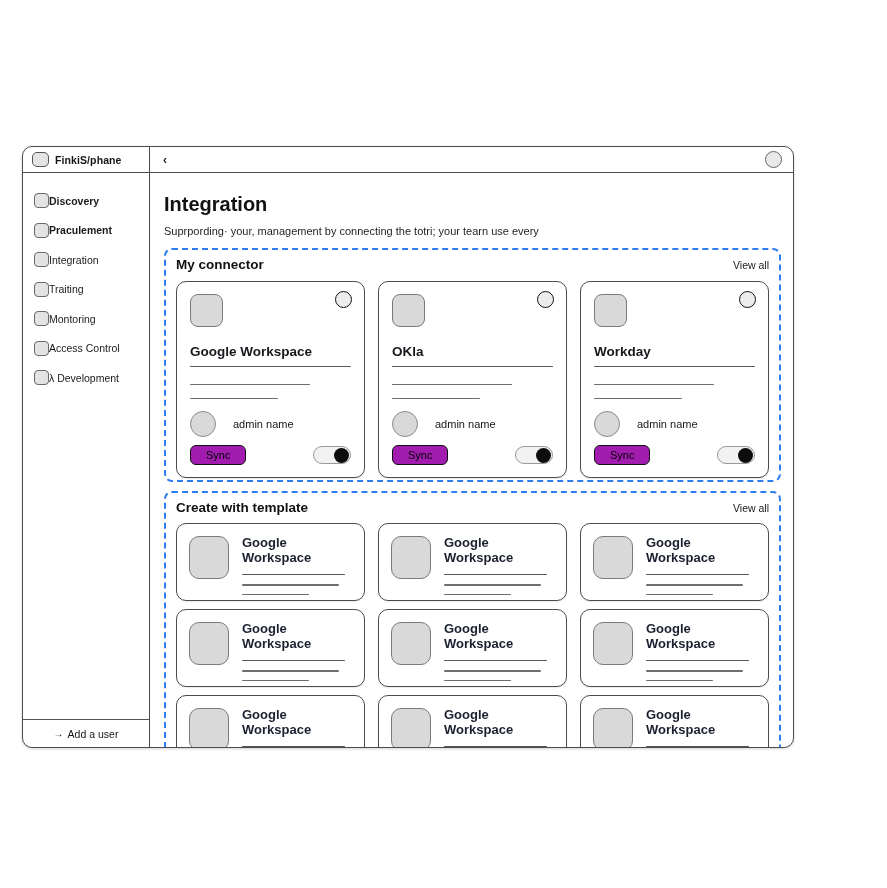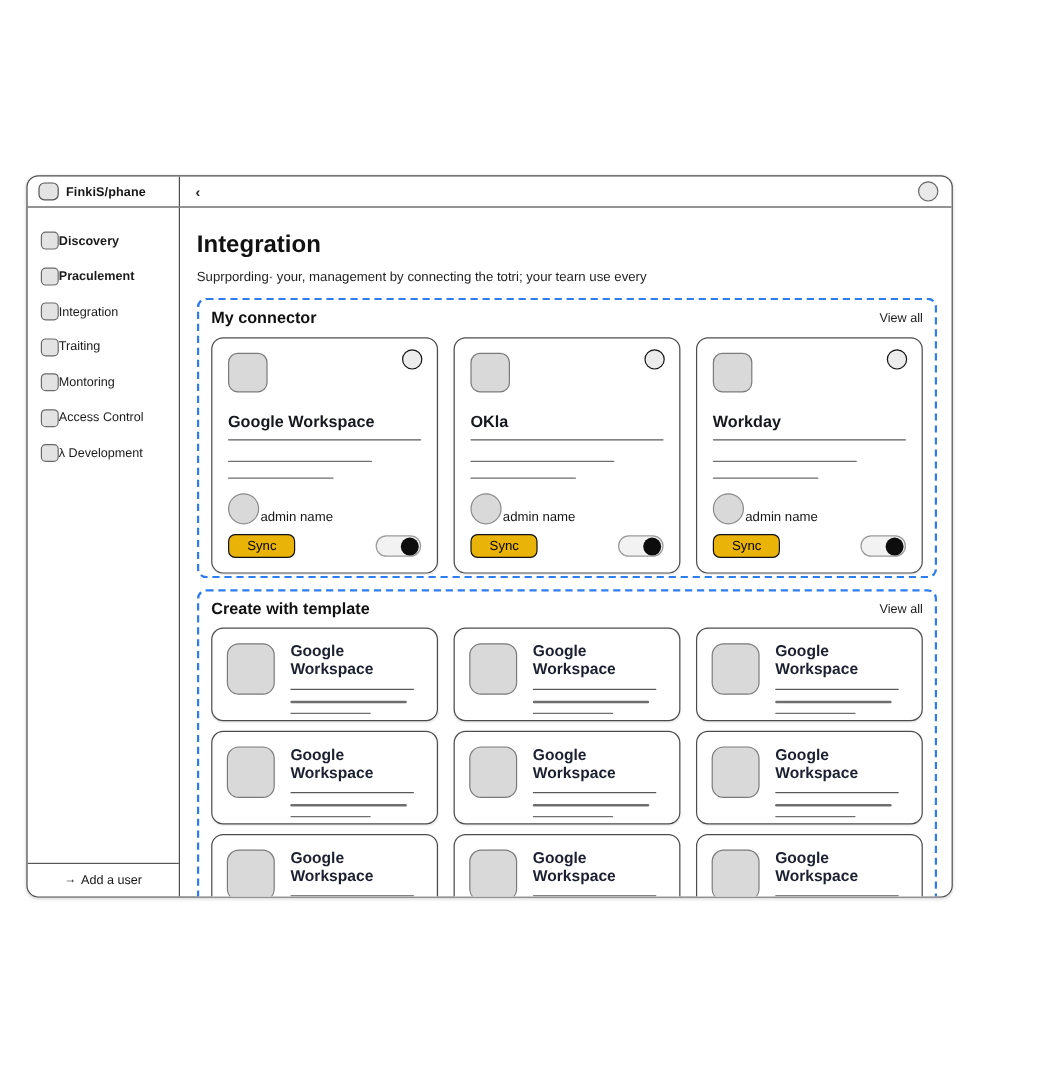--- a/index.html
+++ b/index.html
@@ -48,24 +48,24 @@
   
   .cards-row { display:flex; gap:13px; margin-top:9px; }
   .ccard { flex:1; height:197px; border:1.5px solid #4c4c4c; border-radius:10px; background:#fff; position:relative; box-shadow:0 1px 1px rgba(0,0,0,.08); }
   .cc-icon { position:absolute; top:12px; left:13px; width:33px; height:33px; border:1.3px solid #7a7a7a; border-radius:8px; background:#d9d9d9; }
   .cc-radio { position:absolute; top:9px; right:12px; width:17px; height:17px; border:1.6px solid #111; border-radius:50%; background:#ececec; cursor:pointer; }
   .cc-title { position:absolute; top:62px; left:13px; font-size:13.5px; font-weight:700; color:#15181c; }
   .cc-line { position:absolute; left:13px; height:1.3px; background:#6e6e6e; border-radius:1px; }
   .cc-l1 { top:84px; right:13px; background:#5a5a5a; }
   .cc-l2 { top:102px; width:64%; }
   .cc-l3 { top:116px; width:47%; }
-  .cc-admin { position:absolute; top:129px; left:13px; display:flex; align-items:flex-end; gap:1px; }
+  .cc-admin { position:absolute; top:129px; left:13px; display:flex; align-items:center; gap:17px; }
   .cc-avatar { width:26px; height:26px; border-radius:50%; background:#d9d9d9; border:1.2px solid #8a8a8a; }
   .cc-admin-label { font-size:11px; color:#161616; }
-  .sync-btn { position:absolute; bottom:12px; left:13px; border:1.6px solid #111; border-radius:6px; background:#eab308;
+  .sync-btn { position:absolute; bottom:12px; left:13px; border:1.6px solid #111; border-radius:6px; background:#a21caf;
               font-size:11px; font-family:inherit; padding:3px 15px; cursor:pointer; }
   .toggle { position:absolute; bottom:13px; right:13px; width:38px; height:18px; border-radius:10px; background:#f2f2f2; border:1.3px solid #9a9a9a; cursor:pointer; }
   .toggle .knob { position:absolute; top:0.6px; right:1px; width:15px; height:15px; border-radius:50%; background:#0d0d0d; }
 
   
   .tgrid { display:grid; grid-template-columns:repeat(3,1fr); gap:8px 13px; margin-top:8px; }
   .tcard { height:78px; border:1.5px solid #4c4c4c; border-radius:10px; background:#fff; display:flex; gap:13px; padding:10px 12px; box-shadow:0 1px 1px rgba(0,0,0,.08); }
   .tc-icon { width:40px; height:43px; border:1.3px solid #7a7a7a; border-radius:10px; background:#d9d9d9; flex:none; margin-top:2px; }
   .tc-body { flex:1; padding-top:1px; }
   .tc-title { font-size:13px; font-weight:700; color:#1b2030; }

